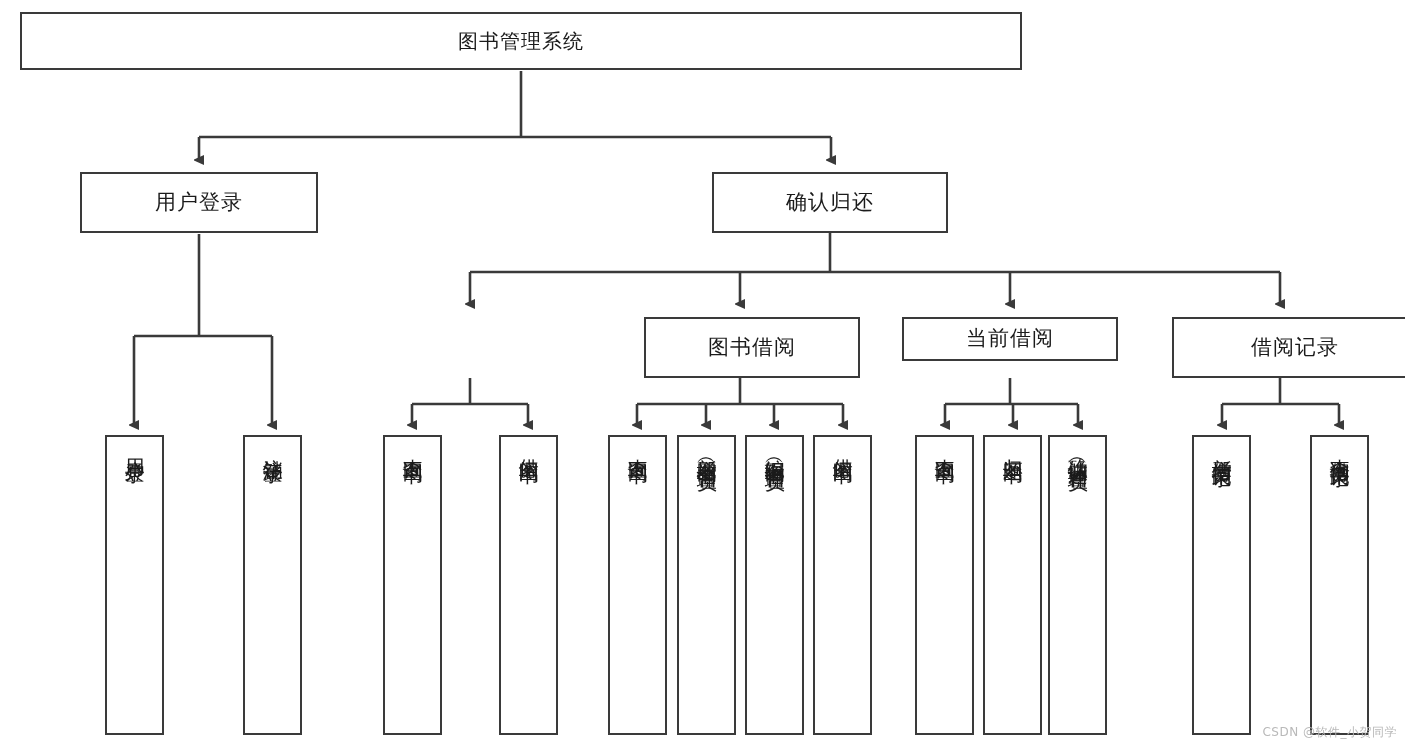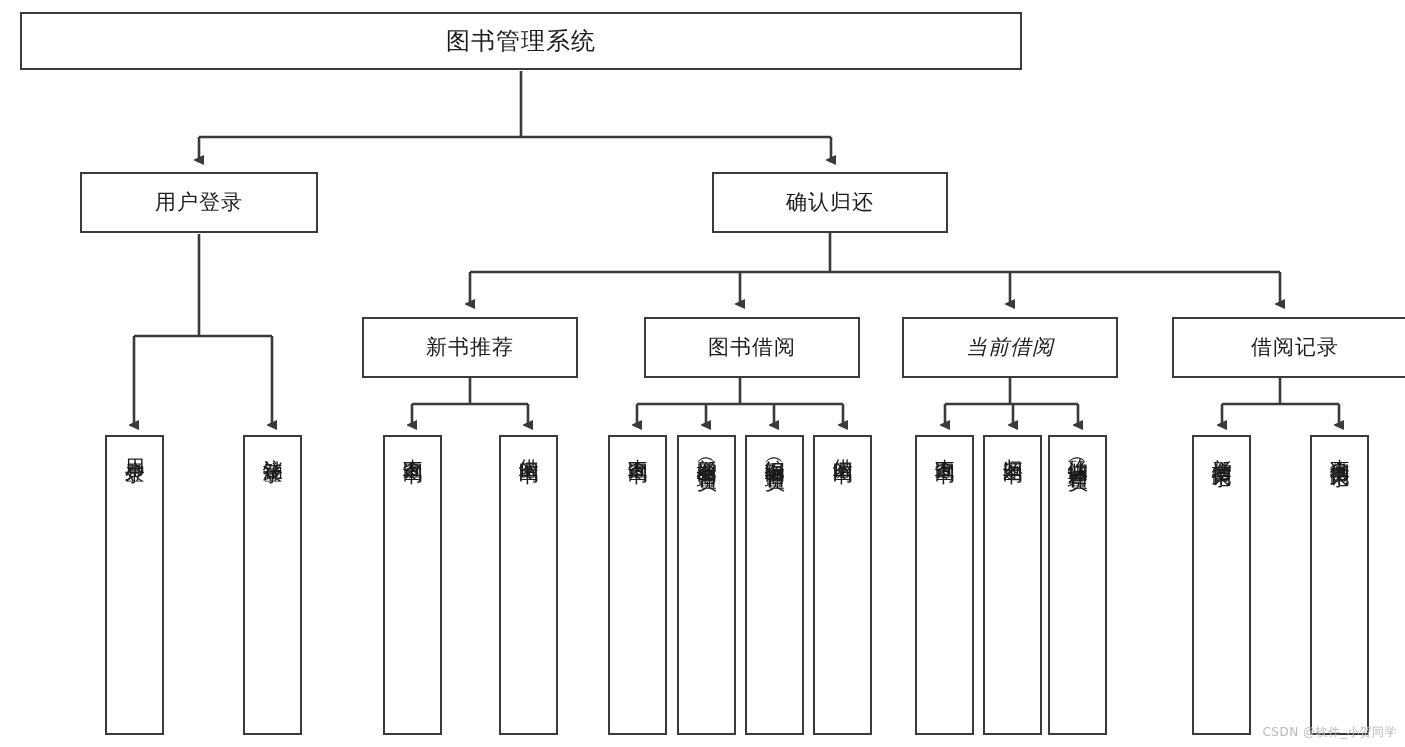--- a/index.html
+++ b/index.html
@@ -35,21 +35,21 @@
     justify-content: center;
     color: #1b1b1b;
     z-index: 2;
   }
   .node.horiz {
     font-size: 21px;
     letter-spacing: 1px;
     line-height: 1.2;
   }
   .node.root {
-    font-size: 24px;
+    font-size: 20px;
   }
   .node.vert {
     align-items: flex-start;
     justify-content: center;
     padding-top: 6px;
   }
   .node.vert .vtext {
     writing-mode: vertical-rl;
     text-orientation: upright;
     font-size: 20px;
@@ -132,27 +132,24 @@
     <span>图书管理系统</span>
   </div>
 
   <div class="node horiz" style="left:80px; top:172px; width:238px; height:61px;">
     <span>用户登录</span>
   </div>
   <div class="node horiz" style="left:712px; top:172px; width:236px; height:61px;">
     <span>确认归还</span>
   </div>
 
-  <div class="node horiz" style="left:362px; top:317px; width:216px; height:61px;">
-    <span>新书推荐</span>
-  </div>
   <div class="node horiz" style="left:644px; top:317px; width:216px; height:61px;">
     <span>图书借阅</span>
   </div>
-  <div class="node horiz" style="left:902px; top:317px; width:216px; height:61px;font-style:italic;">
+  <div class="node horiz" style="left:902px; top:317px; width:216px; height:44px;">
     <span>当前借阅</span>
   </div>
   <div class="node horiz" style="left:1172px; top:317px; width:246px; height:61px;">
     <span>借阅记录</span>
   </div>
 
   <div class="node vert vcenter" style="left:105px; top:435px; width:59px; height:300px;">
     <span class="vtext">用户登录</span>
   </div>
   <div class="node vert vcenter" style="left:243px; top:435px; width:59px; height:300px;">

